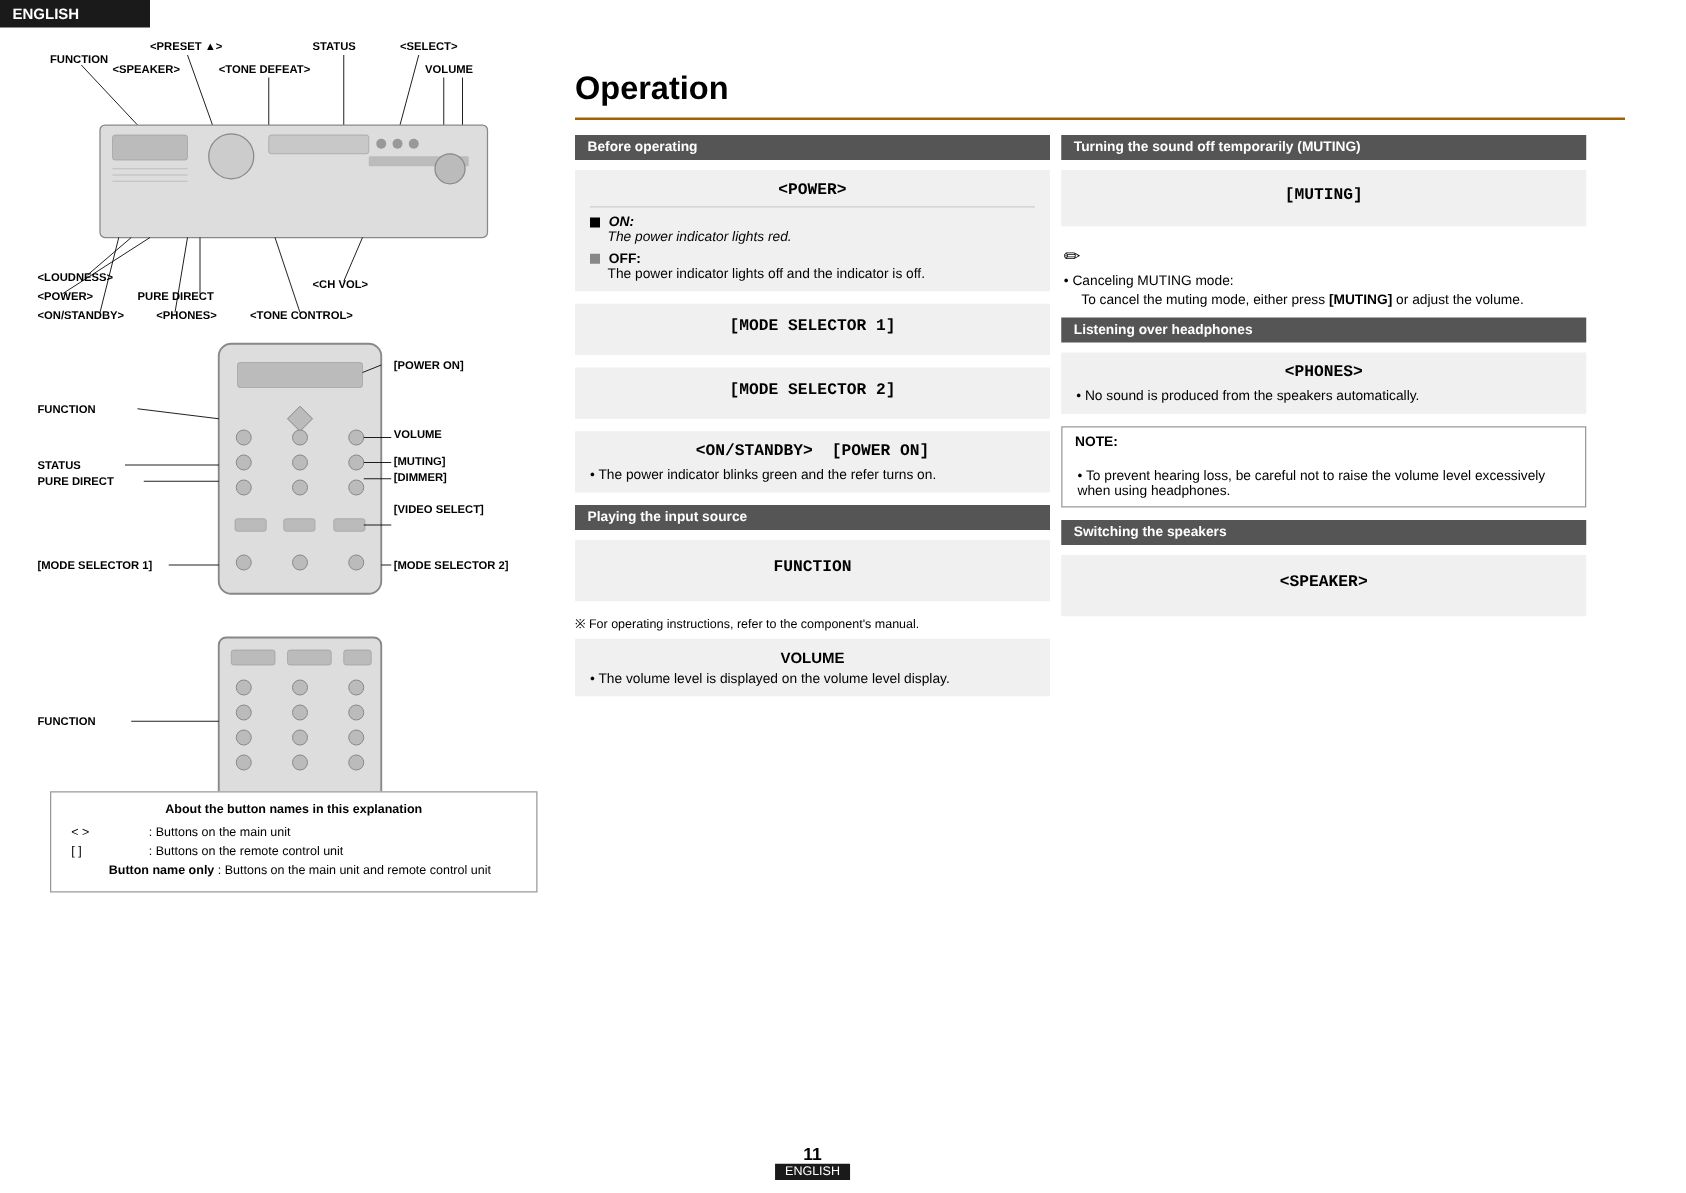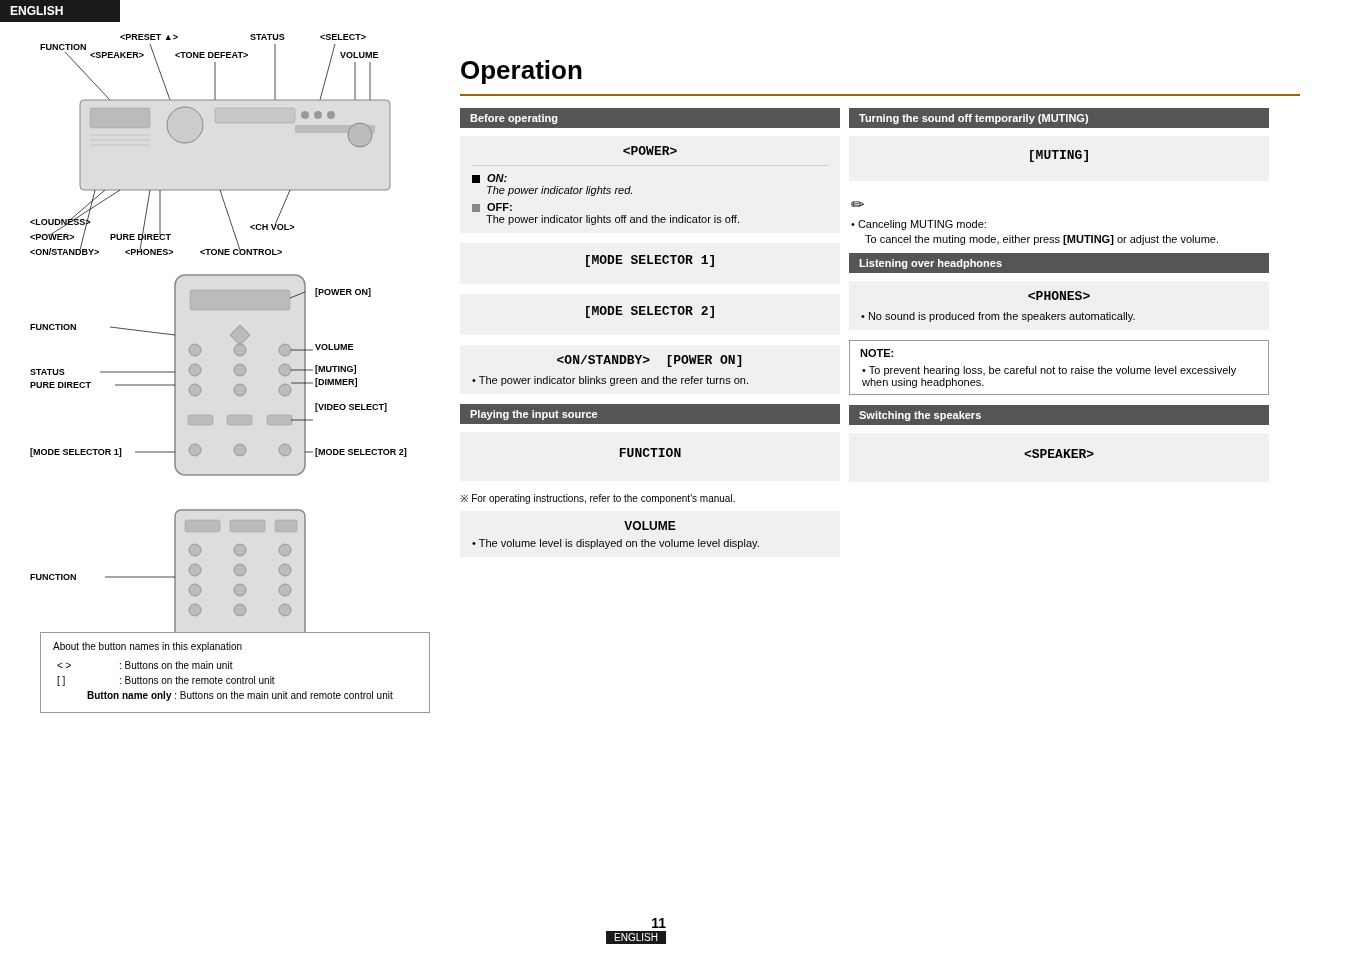--- a/index.html
+++ b/index.html
@@ -121,37 +121,38 @@
     .note-box {
       border: 1px solid #999;
       padding: 6px 10px;
       margin-bottom: 10px;
       background: #fff;
     }
 
     .note-title {
       font-weight: bold;
       font-size: 11px;
-      margin-bottom: 5px;
+      margin-bottom: 15px;
     }
 
     
     .about-box {
       border: 1px solid #999;
       padding: 8px 12px;
       position: absolute;
       bottom: 80px;
       left: 20px;
       width: 390px;
       background: #fff;
       font-size: 10px;
     }
 
     .about-box .title {
-      font-weight: normal;
+      font-weight: bold;
+      text-align: center;
       margin-bottom: 5px;
     }
 
     .about-box table {
       width: 100%;
     }
 
     .about-box td {
       padding: 1px 2px;
     }
@@ -461,16 +462,16 @@
       <div class="section-header">Switching the speakers</div>
 
       <div class="content-box" style="padding: 14px;">
         <div class="box-title">&lt;SPEAKER&gt;</div>
       </div>
 
     </div>
   </div>
 </div>
 
-<div class="page-num" style="position:absolute; bottom:10px; left:636px; text-align:right;">
+<div class="page-num" style="position:absolute; bottom:10px; left:650px; text-align:center;">
   <div class="num">11</div>
   <div class="lang">ENGLISH</div>
 </div>
 
 </body></html>

